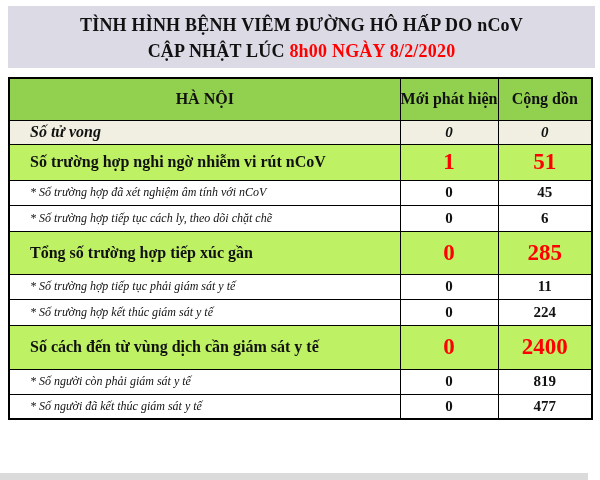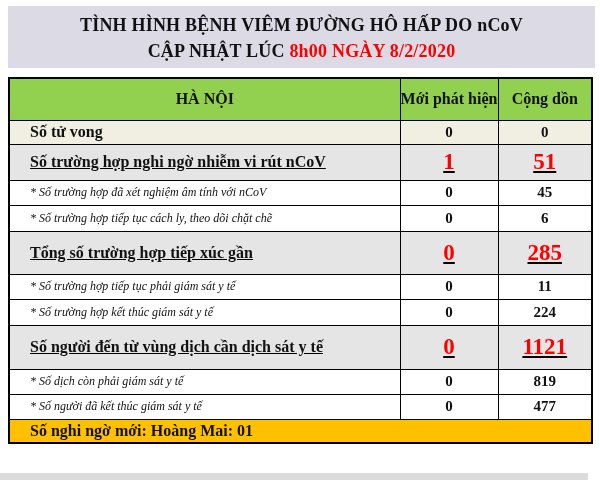--- a/index.html
+++ b/index.html
@@ -82,25 +82,25 @@
     padding-right: 4px;
     color: #111111;
   }
   td.value-cell {
     text-align: center;
     font-weight: bold;
     font-size: 15px;
     color: #111111;
   }
 
-  tr.row-cream    { height: 24px; background: #f0efe2; }
+  tr.row-cream    { height: 24px; background: #f0efe2; font-style: italic; }
   tr.row-lavender { height: 23px; background: #e6e2f2; }
   tr.row-white    { height: 25px; background: #ffffff; }
   tr.row-white-t  { height: 26px; background: #ffffff; margin-left: 44px; }
-  tr.row-pink     { background: #e5e5e5; text-decoration: underline; }
+  tr.row-pink     { background: #bef264; }
   tr.row-pink-1   { height: 36px; }
   tr.row-pink-2   { height: 43px; }
   tr.row-pink-3   { height: 44px; }
 
   tr.row-cream td.label-cell,
   tr.row-lavender td.label-cell,
   tr.row-pink td.label-cell {
     font-weight: bold;
     font-size: 16px;
   }
@@ -184,37 +184,34 @@
       <td class="value-cell">11</td>
     </tr>
 
     <tr class="row-white-t">
       <td class="label-cell">* Số trường hợp kết thúc giám sát y tế</td>
       <td class="value-cell">0</td>
       <td class="value-cell">224</td>
     </tr>
 
     <tr class="row-pink row-pink-3">
-      <td class="label-cell">Số người đến từ vùng dịch cần dịch sát y tế</td>
-      <td class="value-cell">0</td>
-      <td class="value-cell">1121</td>
-    </tr>
-
-    <tr class="row-white">
-      <td class="label-cell">* Số dịch còn phải giám sát y tế</td>
+      <td class="label-cell">Số cách đến từ vùng dịch cần giám sát y tế</td>
+      <td class="value-cell">0</td>
+      <td class="value-cell">2400</td>
+    </tr>
+
+    <tr class="row-white">
+      <td class="label-cell">* Số người còn phải giám sát y tế</td>
       <td class="value-cell">0</td>
       <td class="value-cell">819</td>
     </tr>
 
     <tr class="row-white">
       <td class="label-cell">* Số người đã kết thúc giám sát y tế</td>
       <td class="value-cell">0</td>
       <td class="value-cell">477</td>
     </tr>
 
-    <tr class="footer-row">
-      <td colspan="3">Số nghi ngờ mới: Hoàng Mai: 01</td>
-    </tr>
   </tbody>
     </table>
 
   <div class="bottom-strip"></div>
 </div>
 
 </body></html>

